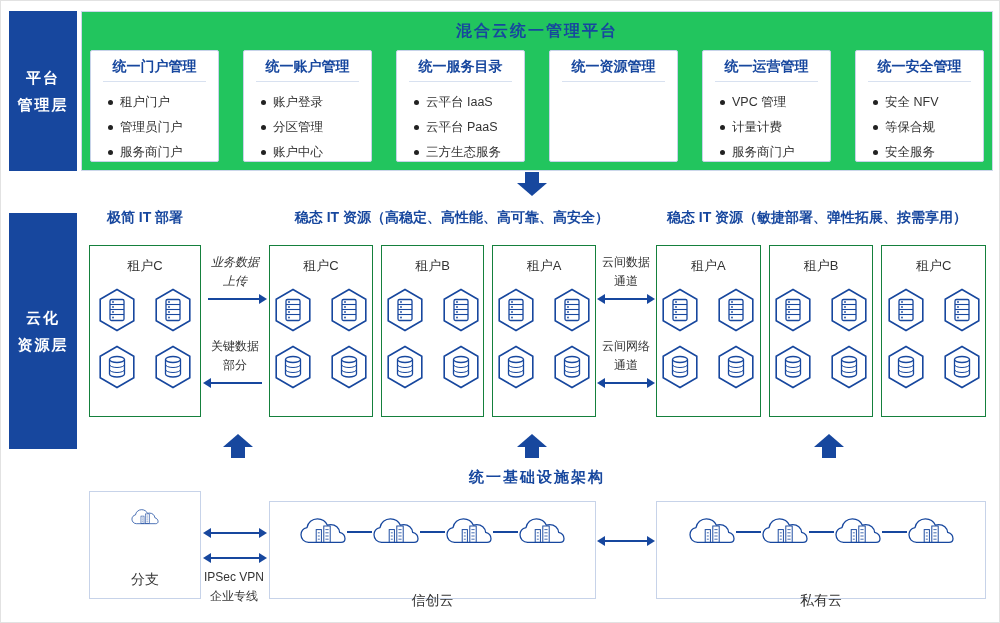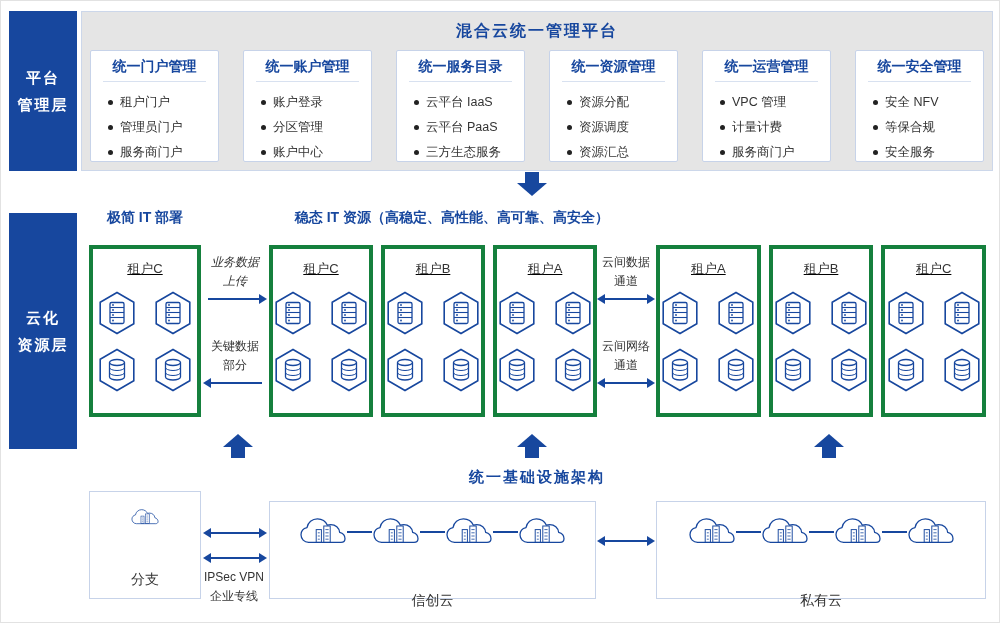--- a/index.html
+++ b/index.html
@@ -8,36 +8,36 @@
 
   .stage{position:relative;width:1000px;height:623px;background:#fff;border:1px solid #e2e2e2;overflow:hidden;margin:0 auto;}
 
   
   .vlabel{position:absolute;left:8px;width:68px;background:#17479e;color:#fff;display:flex;align-items:center;justify-content:center;text-align:center;font-size:15px;font-weight:bold;line-height:1.8;letter-spacing:2px;white-space:pre-line;}
   #vlabel-platform{top:10px;height:160px;}
   #vlabel-cloud{top:212px;height:236px;}
   #vlabel-infra{top:458px;height:155px;}
 
   
-  .platform-box{position:absolute;left:80px;top:10px;width:912px;height:160px;border:1px solid #ccd7ea;background:#e5e5e5;}
+  .platform-box{position:absolute;left:80px;top:10px;width:912px;height:160px;border:1px solid #ccd7ea;background:#22c55e;}
   .platform-title{position:absolute;top:9px;left:0;width:100%;text-align:center;color:#17479e;font-size:16px;font-weight:bold;letter-spacing:2px;}
   .modules{position:absolute;left:8px;right:8px;top:38px;bottom:8px;display:flex;gap:24px;}
   .module{flex:1;border:1px solid #c7d3e9;border-radius:2px;background:#fff;padding-top:7px;}
   .module-title{text-align:center;color:#17479e;font-size:14px;font-weight:bold;padding-bottom:5px;}
   .module-divider{border-top:1px solid #d8e1f0;margin:0 12px;}
   .module-items{padding:8px 0 0 17px;}
   .mi{display:flex;align-items:center;font-size:12.5px;color:#333;line-height:2.0;}
   .dot{width:5px;height:5px;border-radius:50%;background:#222;margin-right:7px;flex:0 0 auto;}
 
   
   .group-title{position:absolute;top:208px;text-align:center;color:#17479e;font-size:14px;font-weight:bold;}
   #gt-0{left:80px;width:128px;}
   #gt-1{left:238px;width:370px;text-align:right;}
   #gt-2{left:640px;width:352px;}
-  .tenant{border:4px solid #15803d;background:#fff;display:flex;flex-direction:column;align-items:center;padding-top:11px;text-decoration:underline;}
+  .tenant{border:1px solid #15803d;background:#fff;display:flex;flex-direction:column;align-items:center;padding-top:11px;}
   .tenant-label{font-size:13px;color:#333;}
   .icon-grid{margin-top:13px;display:grid;grid-template-columns:auto auto;column-gap:16px;row-gap:13px;justify-content:center;}
   .hexicon{width:40px;height:44px;display:block;}
   #tenant-left{position:absolute;left:88px;top:244px;width:112px;height:172px;}
   .tenant-row{position:absolute;top:244px;height:172px;display:flex;gap:8px;}
   #tenants-center{left:268px;width:327px;}
   #tenants-right{left:655px;width:330px;}
   .tenant-row .tenant{flex:1;}
 
   
@@ -169,34 +169,20 @@
           <div class="mi">
               <span class="dot"></span>
               <span>三方生态服务</span>
             </div>
         </div>
       </div>
 
       <div class="module">
         <div class="module-title">统一资源管理</div>
         <div class="module-divider"></div>
-        <div class="module-items">
-          <div class="mi">
-              <span class="dot"></span>
-              <span>资源分配</span>
-            </div>
-          <div class="mi">
-              <span class="dot"></span>
-              <span>资源调度</span>
-            </div>
-          <div class="mi">
-              <span class="dot"></span>
-              <span>资源汇总</span>
-            </div>
-        </div>
       </div>
 
       <div class="module">
         <div class="module-title">统一运营管理</div>
         <div class="module-divider"></div>
         <div class="module-items">
           <div class="mi">
               <span class="dot"></span>
               <span>VPC 管理</span>
             </div>
@@ -233,20 +219,21 @@
     </div>
   </div>
 
   <div class="block-arrow down" style="left:516px;top:171px;">
     <div class="shaft"></div>
     <div class="head"></div>
   </div>
 
   <div class="group-title" id="gt-0">极简 IT 部署</div>
   <div class="group-title" id="gt-1">稳态 IT 资源（高稳定、高性能、高可靠、高安全）</div>
+  <div class="group-title" id="gt-2">稳态 IT 资源（敏捷部署、弹性拓展、按需享用）</div>
 
   <div class="tenant" id="tenant-left">
     <div class="tenant-label">租户C</div>
     <div class="icon-grid">
       <svg class="hexicon">
           <use href="#sym-hex-server"></use>
         </svg>
       <svg class="hexicon">
           <use href="#sym-hex-server"></use>
         </svg>

